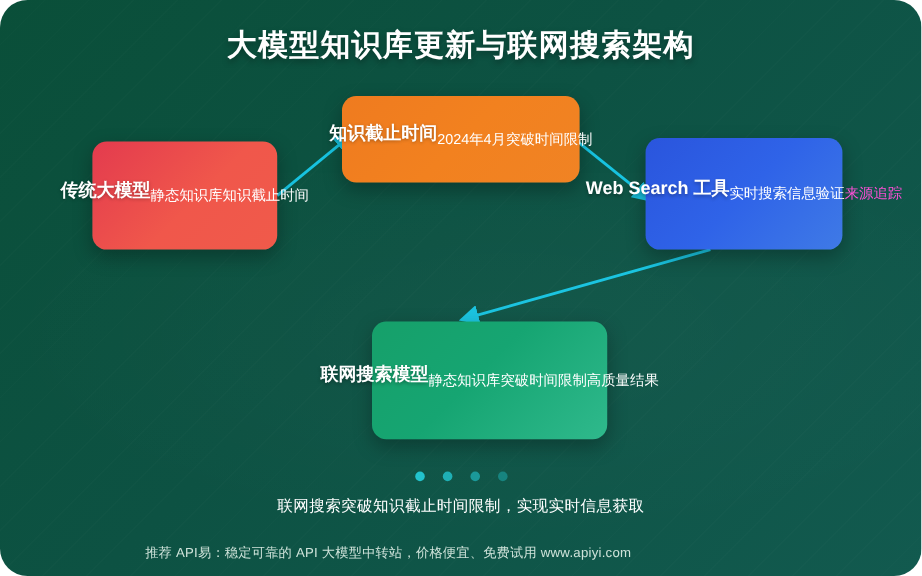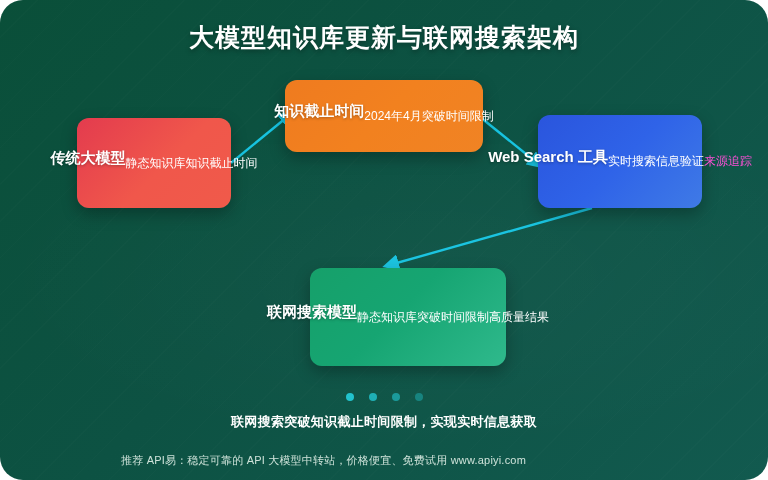--- a/index.html
+++ b/index.html
@@ -131,21 +131,21 @@
 
   
   .caption {
     position: absolute;
     left: 0;
     top: 413px;
     width: 768px;
     text-align: center;
     color: #ffffff;
     font-size: 13px;
-    font-weight: bold;
+    font-weight: normal;
     letter-spacing: 0.3px;
     z-index: 3;
   }
   .footer {
     position: absolute;
     left: 0;
     top: 453px;
     width: 647px;
     text-align: center;
     color: #cfe3da;

